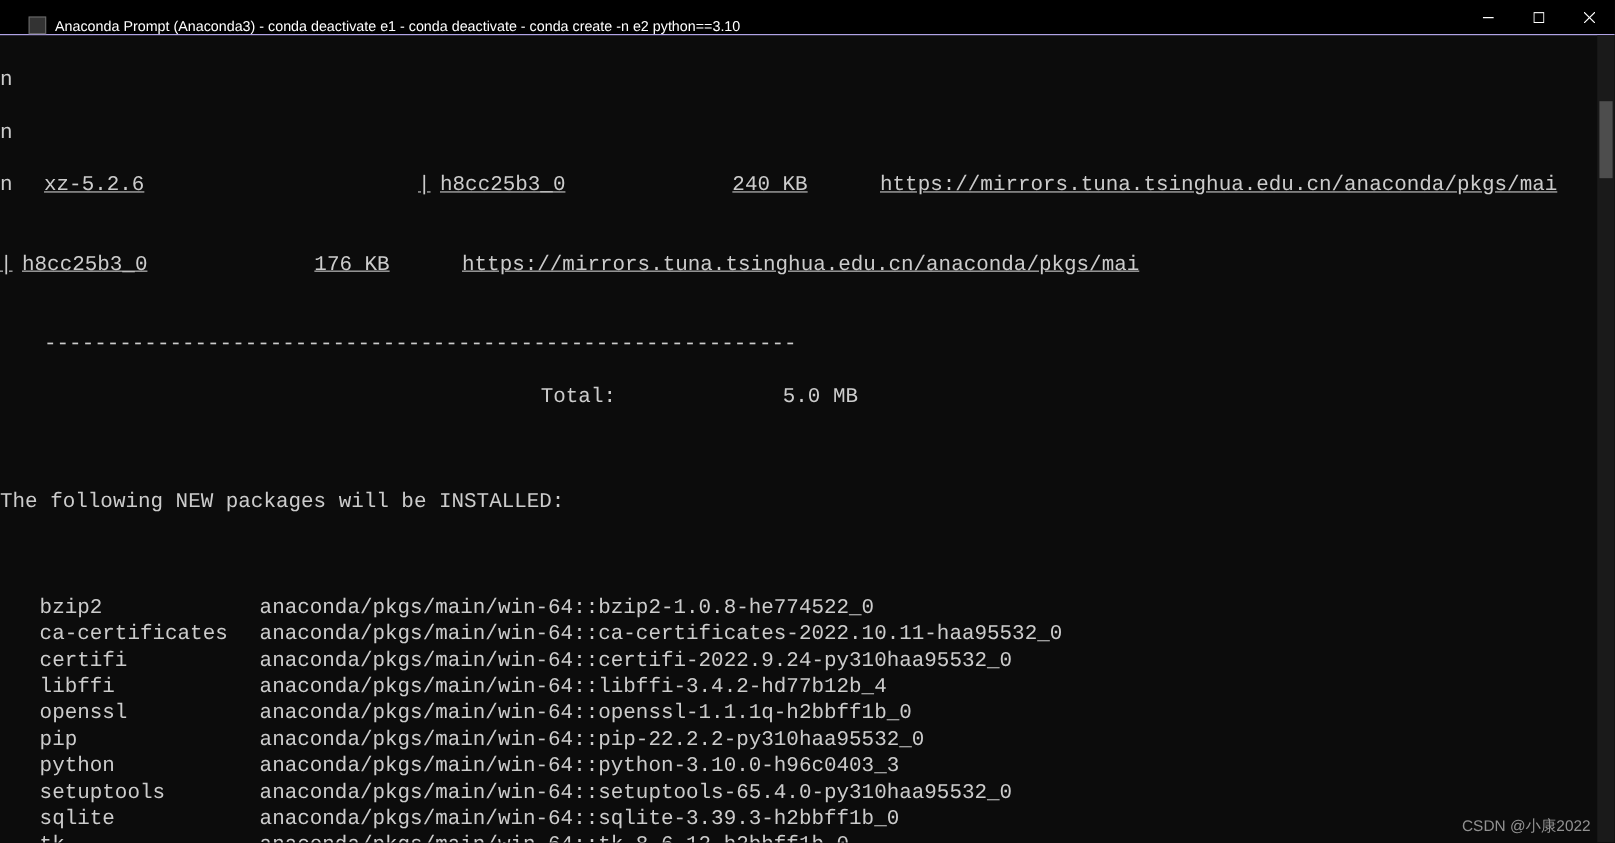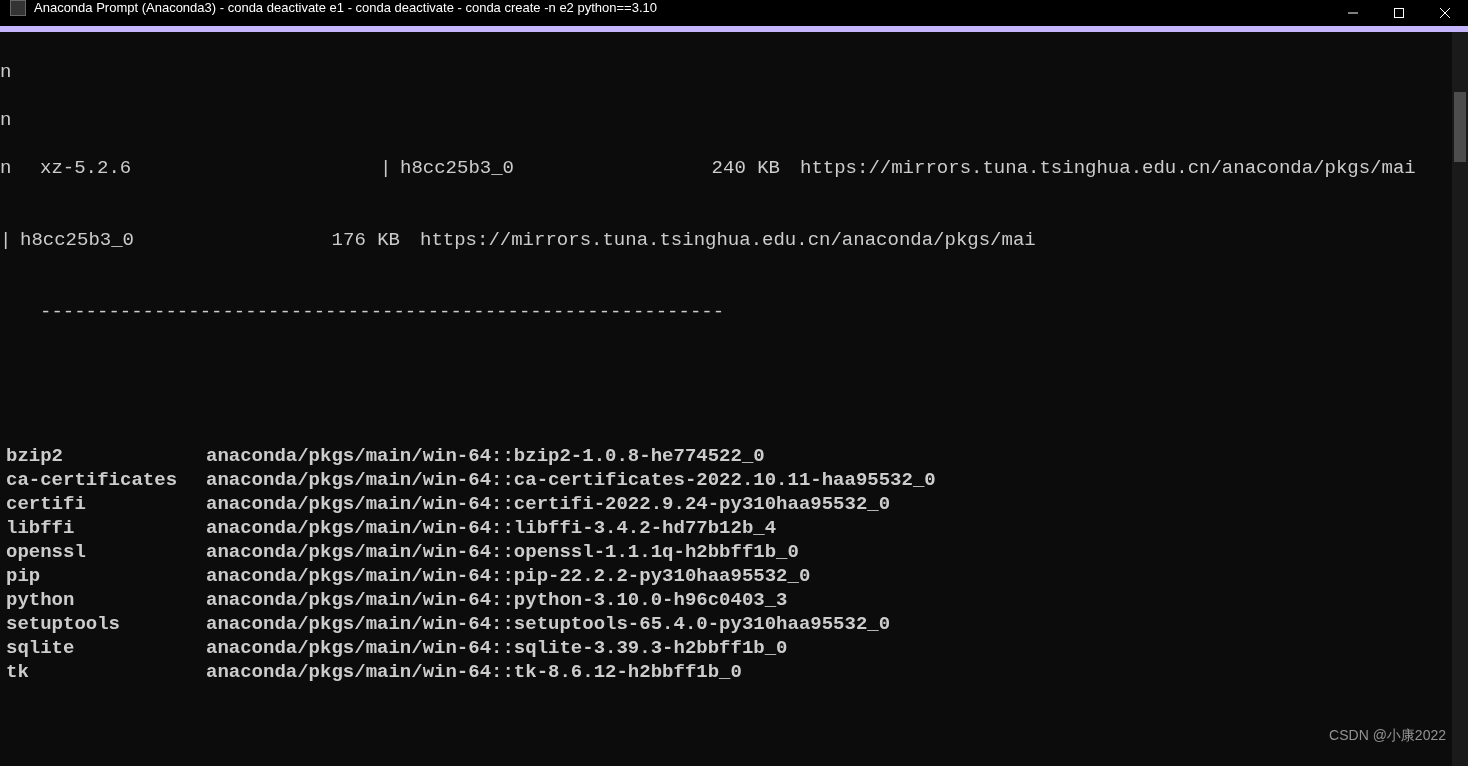--- a/index.html
+++ b/index.html
@@ -9,26 +9,27 @@
       background: #0c0c0c;
       color: #cccccc;
       font-family: "NSimSun", "SimSun", "Consolas", "Courier New", monospace;
       font-size: 19px;
       overflow: hidden;
       position: relative;
     }
     .titlebar {
       height: 32px;
       background: #000000;
-      border-bottom: 6px solid #c4b5fd;
+      border-bottom: 1px solid #c4b5fd;
       display: flex;
-      align-items: flex-start;
+      align-items: flex-end;
       color: #ffffff;
       font-family: "Segoe UI", sans-serif;
       font-size: 13px;
+      padding-left: 16px;
     }
     .titlebar-icon {
       width: 16px;
       height: 16px;
       margin: 0 8px 0 10px;
       background: #333;
       border: 1px solid #666;
       display: inline-block;
     }
     .titlebar-title { flex: 1; white-space: nowrap; overflow: hidden; }
@@ -44,31 +45,31 @@
       font-size: 12px;
       cursor: pointer;
     }
     .terminal {
       padding: 4px 0 0 0;
       line-height: 24px;
       white-space: pre;
       position: relative;
       height: calc(100% - 32px);
     }
-    .pkg-row { display: flex; }
+    .pkg-row { display: flex; text-decoration: underline; }
     .wrap-n { position: absolute; left: 0; }
     .dl-name { display: inline-block; width: 380px; padding-left: 40px; }
     .dl-sep { display: inline-block; width: 20px; color: #cccccc; }
     .dl-build { display: inline-block; width: 220px; padding-right: 40px; }
-    .dl-size { display: inline-block; width: 160px; text-align: right; }
+    .dl-size { display: inline-block; width: 160px; text-align: center; }
     .dl-url { display: inline-block; padding-left: 20px; text-align: center; }
     .sep-line { padding-left: 40px; letter-spacing: 0; }
     .total-row .total-label { display: inline-block; width: 560px; text-align: right; }
     .total-row .total-size { display: inline-block; width: 220px; text-align: right; }
-    .install-row { display: flex; padding-left: 6px; font-weight: bold; }
+    .install-row { display: flex; padding-left: 36px; }
     .install-name { display: inline-block; width: 200px; }
     .install-spec { display: inline-block; }
     .heading { padding-left: 0; }
     .scrollbar {
       position: absolute;
       right: 0;
       top: 32px;
       bottom: 0;
       width: 16px;
       background: #1a1a1a;
@@ -76,21 +77,21 @@
     .scrollbar-thumb {
       position: absolute;
       left: 2px;
       right: 2px;
       top: 60px;
       height: 70px;
       background: #4d4d4d;
     }
     .watermark {
       position: absolute;
-      bottom: 21px;
+      bottom: 6px;
       right: 22px;
       color: #bfbfbf;
       font-family: "Microsoft YaHei", sans-serif;
       font-size: 14px;
       opacity: 0.75;
     }
   </style>
 </head>
 <body>
 
@@ -119,21 +120,23 @@
 
 <div class="terminal">
 <div style="position:relative;">
 <span class="wrap-n" style="top:0;">n</span>
 <div style="height:24px;"></div>
 <div class="pkg-row"><span class="dl-name">xz-5.2.6</span><span class="dl-sep">|</span><span class="dl-build">h8cc25b3_0</span><span class="dl-size">240 KB</span><span class="dl-url">https://mirrors.tuna.tsinghua.edu.cn/anaconda/pkgs/mai</span></div>
 <span class="wrap-n" style="top:48px;">n</span>
 <div class="pkg-row"><span class="dl-sep">|</span><span class="dl-build">h8cc25b3_0</span><span class="dl-size">176 KB</span><span class="dl-url">https://mirrors.tuna.tsinghua.edu.cn/anaconda/pkgs/mai</span></div>
 <span class="wrap-n" style="top:96px;">n</span>
 <div class="sep-line">------------------------------------------------------------</div>
+<div class="total-row"><span class="total-label">Total:</span><span class="total-size">5.0 MB</span></div>
 <div style="height:24px;"></div>
+<div class="heading">The following NEW packages will be INSTALLED:</div>
 <div style="height:24px;"></div>
 <div id="install-list"><div class="install-row"><span class="install-name">bzip2</span><span class="install-spec">anaconda/pkgs/main/win-64::bzip2-1.0.8-he774522_0</span></div><div class="install-row"><span class="install-name">ca-certificates</span><span class="install-spec">anaconda/pkgs/main/win-64::ca-certificates-2022.10.11-haa95532_0</span></div><div class="install-row"><span class="install-name">certifi</span><span class="install-spec">anaconda/pkgs/main/win-64::certifi-2022.9.24-py310haa95532_0</span></div><div class="install-row"><span class="install-name">libffi</span><span class="install-spec">anaconda/pkgs/main/win-64::libffi-3.4.2-hd77b12b_4</span></div><div class="install-row"><span class="install-name">openssl</span><span class="install-spec">anaconda/pkgs/main/win-64::openssl-1.1.1q-h2bbff1b_0</span></div><div class="install-row"><span class="install-name">pip</span><span class="install-spec">anaconda/pkgs/main/win-64::pip-22.2.2-py310haa95532_0</span></div><div class="install-row"><span class="install-name">python</span><span class="install-spec">anaconda/pkgs/main/win-64::python-3.10.0-h96c0403_3</span></div><div class="install-row"><span class="install-name">setuptools</span><span class="install-spec">anaconda/pkgs/main/win-64::setuptools-65.4.0-py310haa95532_0</span></div><div class="install-row"><span class="install-name">sqlite</span><span class="install-spec">anaconda/pkgs/main/win-64::sqlite-3.39.3-h2bbff1b_0</span></div><div class="install-row"><span class="install-name">tk</span><span class="install-spec">anaconda/pkgs/main/win-64::tk-8.6.12-h2bbff1b_0</span></div></div>
 
 
 
 </div>
 </div>
 
 <div class="scrollbar">
   <div class="scrollbar-thumb"></div>

